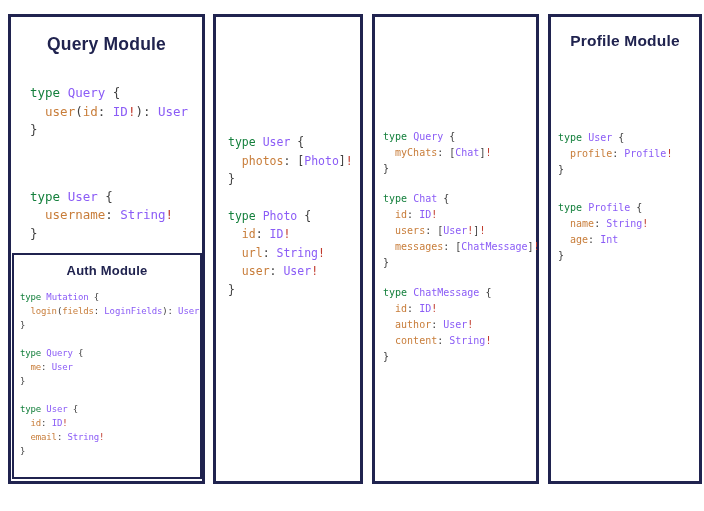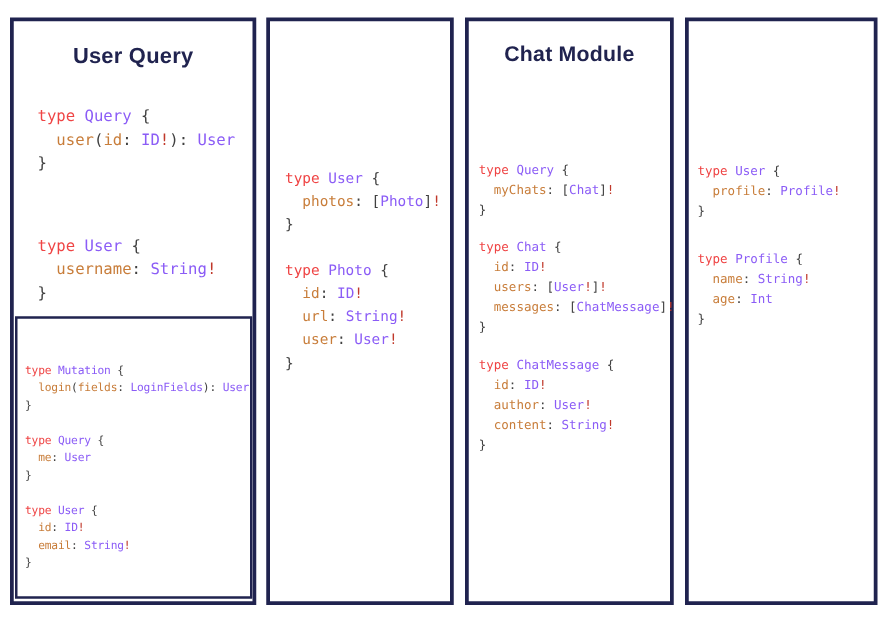--- a/index.html
+++ b/index.html
@@ -69,46 +69,47 @@
   }
   #auth-box .panel-title { margin-top: 8px; font-size: 13px; }
   #auth-box .code {
     left: 6px; top: 35px;
     font-size: 9px; line-height: 14px;
     letter-spacing: -0.15px;
   }
   #auth-box .code-block { margin-bottom: 14px; }
 
   
-  .tok-kw  { color: #ef4444; }  
+  .tok-kw  { color: #15803d; }  
   .tok-ty  { color: #8b5cf6; }  
   .tok-fld { color: #c87d3a; }  
   .tok-ex  { color: #c0392b; }  
   .tok-pn  { color: #404040; }  
 </style>
 </head>
 <body>
 
 <div id="stage">
 
   <div class="panel" id="panel-user">
-    <div class="panel-title">User Query</div>
+    <div class="panel-title">Query Module</div>
     <div class="code"><div class="code-block"><div class="code-line"><span class="tok-kw">type</span><span class="tok-pn"> </span><span class="tok-ty">Query</span><span class="tok-pn"> {</span></div><div class="code-line"><span class="tok-pn">  </span><span class="tok-fld">user</span><span class="tok-pn">(</span><span class="tok-fld">id</span><span class="tok-pn">: </span><span class="tok-ty">ID</span><span class="tok-ex">!</span><span class="tok-pn">): </span><span class="tok-ty">User</span></div><div class="code-line"><span class="tok-pn">}</span></div></div><div class="code-block"><div class="code-line"><span class="tok-kw">type</span><span class="tok-pn"> </span><span class="tok-ty">User</span><span class="tok-pn"> {</span></div><div class="code-line"><span class="tok-pn">  </span><span class="tok-fld">username</span><span class="tok-pn">: </span><span class="tok-ty">String</span><span class="tok-ex">!</span></div><div class="code-line"><span class="tok-pn">}</span></div></div></div>
 
     <div id="auth-box">
+      <div class="panel-title">Auth Module</div>
       <div class="code"><div class="code-block"><div class="code-line"><span class="tok-kw">type</span><span class="tok-pn"> </span><span class="tok-ty">Mutation</span><span class="tok-pn"> {</span></div><div class="code-line"><span class="tok-pn">  </span><span class="tok-fld">login</span><span class="tok-pn">(</span><span class="tok-fld">fields</span><span class="tok-pn">: </span><span class="tok-ty">LoginFields</span><span class="tok-pn">): </span><span class="tok-ty">User</span></div><div class="code-line"><span class="tok-pn">}</span></div></div><div class="code-block"><div class="code-line"><span class="tok-kw">type</span><span class="tok-pn"> </span><span class="tok-ty">Query</span><span class="tok-pn"> {</span></div><div class="code-line"><span class="tok-pn">  </span><span class="tok-fld">me</span><span class="tok-pn">: </span><span class="tok-ty">User</span></div><div class="code-line"><span class="tok-pn">}</span></div></div><div class="code-block"><div class="code-line"><span class="tok-kw">type</span><span class="tok-pn"> </span><span class="tok-ty">User</span><span class="tok-pn"> {</span></div><div class="code-line"><span class="tok-pn">  </span><span class="tok-fld">id</span><span class="tok-pn">: </span><span class="tok-ty">ID</span><span class="tok-ex">!</span></div><div class="code-line"><span class="tok-pn">  </span><span class="tok-fld">email</span><span class="tok-pn">: </span><span class="tok-ty">String</span><span class="tok-ex">!</span></div><div class="code-line"><span class="tok-pn">}</span></div></div></div>
     </div>
   </div>
 
   <div class="panel" id="panel-gallery">
     <div class="code"><div class="code-block"><div class="code-line"><span class="tok-kw">type</span><span class="tok-pn"> </span><span class="tok-ty">User</span><span class="tok-pn"> {</span></div><div class="code-line"><span class="tok-pn">  </span><span class="tok-fld">photos</span><span class="tok-pn">: </span><span class="tok-pn">[</span><span class="tok-ty">Photo</span><span class="tok-pn">]</span><span class="tok-ex">!</span></div><div class="code-line"><span class="tok-pn">}</span></div></div><div class="code-block"><div class="code-line"><span class="tok-kw">type</span><span class="tok-pn"> </span><span class="tok-ty">Photo</span><span class="tok-pn"> {</span></div><div class="code-line"><span class="tok-pn">  </span><span class="tok-fld">id</span><span class="tok-pn">: </span><span class="tok-ty">ID</span><span class="tok-ex">!</span></div><div class="code-line"><span class="tok-pn">  </span><span class="tok-fld">url</span><span class="tok-pn">: </span><span class="tok-ty">String</span><span class="tok-ex">!</span></div><div class="code-line"><span class="tok-pn">  </span><span class="tok-fld">user</span><span class="tok-pn">: </span><span class="tok-ty">User</span><span class="tok-ex">!</span></div><div class="code-line"><span class="tok-pn">}</span></div></div></div>
   </div>
 
   <div class="panel" id="panel-chat">
-    <div class="panel-title">Chat Module</div>
     <div class="code"><div class="code-block"><div class="code-line"><span class="tok-kw">type</span><span class="tok-pn"> </span><span class="tok-ty">Query</span><span class="tok-pn"> {</span></div><div class="code-line"><span class="tok-pn">  </span><span class="tok-fld">myChats</span><span class="tok-pn">: </span><span class="tok-pn">[</span><span class="tok-ty">Chat</span><span class="tok-pn">]</span><span class="tok-ex">!</span></div><div class="code-line"><span class="tok-pn">}</span></div></div><div class="code-block"><div class="code-line"><span class="tok-kw">type</span><span class="tok-pn"> </span><span class="tok-ty">Chat</span><span class="tok-pn"> {</span></div><div class="code-line"><span class="tok-pn">  </span><span class="tok-fld">id</span><span class="tok-pn">: </span><span class="tok-ty">ID</span><span class="tok-ex">!</span></div><div class="code-line"><span class="tok-pn">  </span><span class="tok-fld">users</span><span class="tok-pn">: </span><span class="tok-pn">[</span><span class="tok-ty">User</span><span class="tok-ex">!</span><span class="tok-pn">]</span><span class="tok-ex">!</span></div><div class="code-line"><span class="tok-pn">  </span><span class="tok-fld">messages</span><span class="tok-pn">: </span><span class="tok-pn">[</span><span class="tok-ty">ChatMessage</span><span class="tok-pn">]</span><span class="tok-ex">!</span></div><div class="code-line"><span class="tok-pn">}</span></div></div><div class="code-block"><div class="code-line"><span class="tok-kw">type</span><span class="tok-pn"> </span><span class="tok-ty">ChatMessage</span><span class="tok-pn"> {</span></div><div class="code-line"><span class="tok-pn">  </span><span class="tok-fld">id</span><span class="tok-pn">: </span><span class="tok-ty">ID</span><span class="tok-ex">!</span></div><div class="code-line"><span class="tok-pn">  </span><span class="tok-fld">author</span><span class="tok-pn">: </span><span class="tok-ty">User</span><span class="tok-ex">!</span></div><div class="code-line"><span class="tok-pn">  </span><span class="tok-fld">content</span><span class="tok-pn">: </span><span class="tok-ty">String</span><span class="tok-ex">!</span></div><div class="code-line"><span class="tok-pn">}</span></div></div></div>
   </div>
 
   <div class="panel" id="panel-profile">
+    <div class="panel-title">Profile Module</div>
     <div class="code"><div class="code-block"><div class="code-line"><span class="tok-kw">type</span><span class="tok-pn"> </span><span class="tok-ty">User</span><span class="tok-pn"> {</span></div><div class="code-line"><span class="tok-pn">  </span><span class="tok-fld">profile</span><span class="tok-pn">: </span><span class="tok-ty">Profile</span><span class="tok-ex">!</span></div><div class="code-line"><span class="tok-pn">}</span></div></div><div class="code-block"><div class="code-line"><span class="tok-kw">type</span><span class="tok-pn"> </span><span class="tok-ty">Profile</span><span class="tok-pn"> {</span></div><div class="code-line"><span class="tok-pn">  </span><span class="tok-fld">name</span><span class="tok-pn">: </span><span class="tok-ty">String</span><span class="tok-ex">!</span></div><div class="code-line"><span class="tok-pn">  </span><span class="tok-fld">age</span><span class="tok-pn">: </span><span class="tok-ty">Int</span></div><div class="code-line"><span class="tok-pn">}</span></div></div></div>
   </div>
 
 </div>
 
 </body></html>

